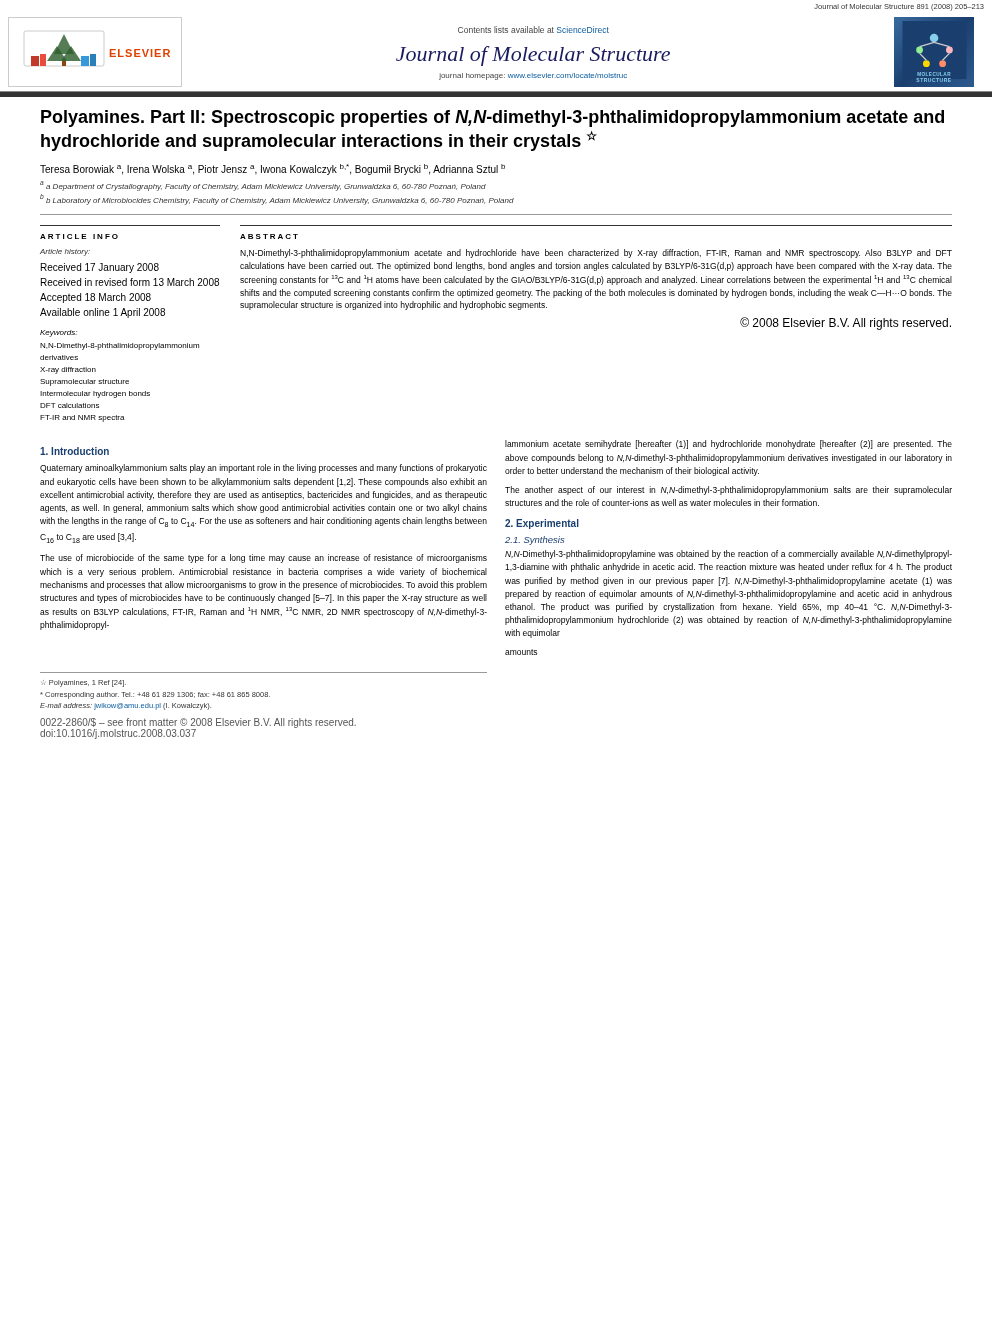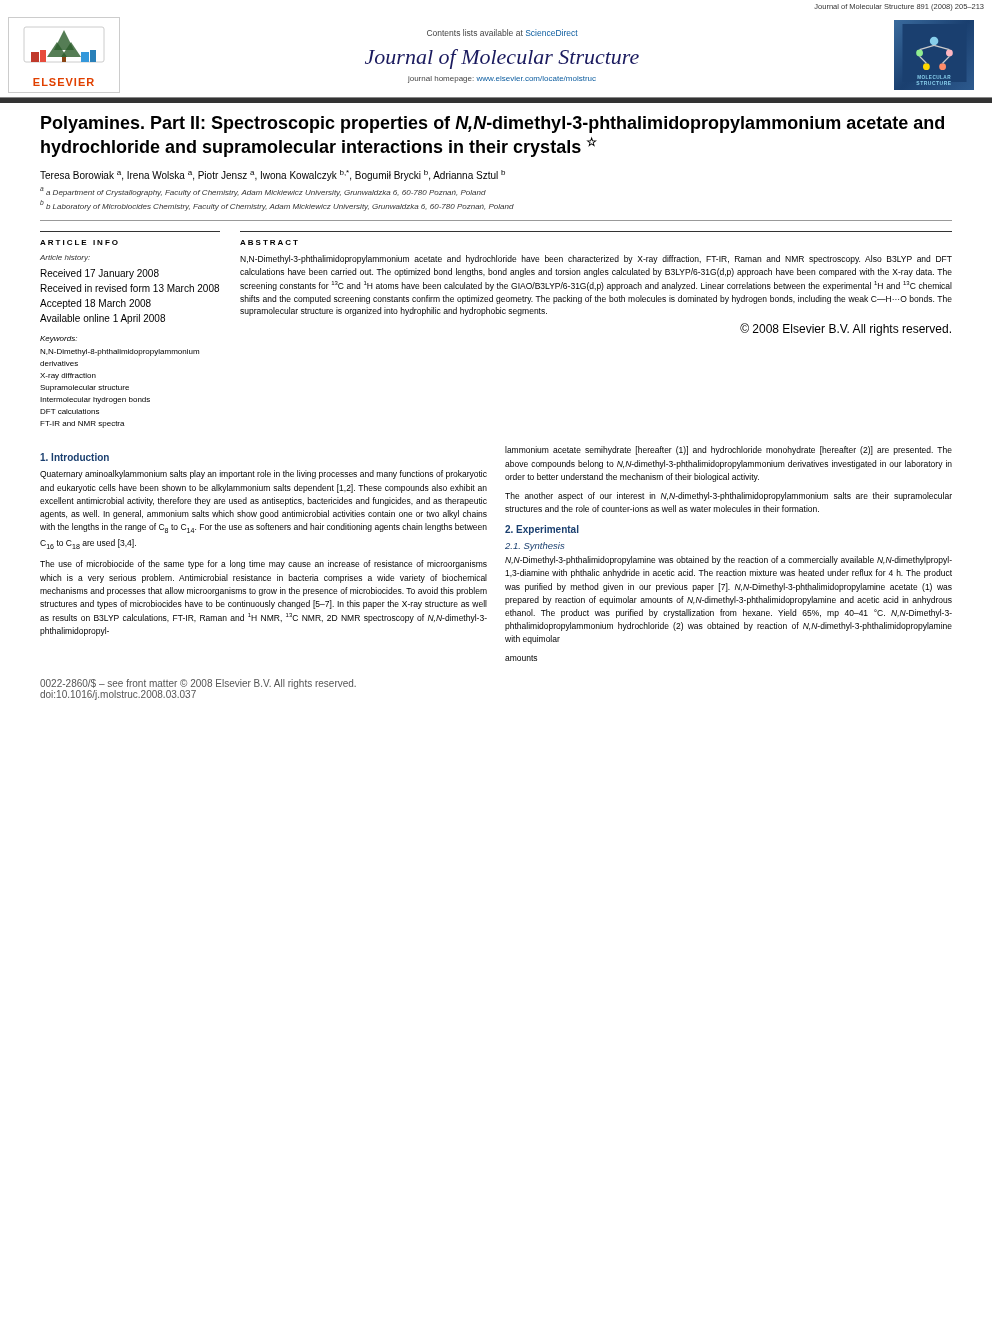--- a/index.html
+++ b/index.html
@@ -31,21 +31,21 @@
     .journal-top-bar {
       display: flex;
       justify-content: space-between;
       align-items: stretch;
       border-bottom: 1px solid #888;
       padding: 4px 8px;
     }
 
     .elsevier-logo {
       display: flex;
-      flex-direction: column;
+      flex-direction: row;
       align-items: center;
       justify-content: center;
       padding: 4px 10px;
       border: 1px solid #ccc;
       min-width: 110px;
     }
 
     .elsevier-wordmark {
       font-size: 11px;
       font-weight: bold;
@@ -462,20 +462,27 @@
 
         <div class="body-text">
           Quaternary aminoalkylammonium salts play an important role in the living processes and many functions of prokaryotic and eukaryotic cells have been shown to be alkylammonium salts dependent [1,2]. These compounds also exhibit an excellent antimicrobial activity, therefore they are used as antiseptics, bactericides and fungicides, and as therapeutic agents, as well. In general, ammonium salts which show good antimicrobial activities contain one or two alkyl chains with the lengths in the range of C<sub>8</sub> to C<sub>14</sub>. For the use as softeners and hair conditioning agents chain lengths between C<sub>16</sub> to C<sub>18</sub> are used [3,4].
         </div>
 
         <div class="body-text">
           The use of microbiocide of the same type for a long time may cause an increase of resistance of microorganisms which is a very serious problem. Antimicrobial resistance in bacteria comprises a wide variety of biochemical mechanisms and processes that allow microorganisms to grow in the presence of microbiocides. To avoid this problem structures and types of microbiocides have to be continuously changed [5–7]. In this paper the X-ray structure as well as results on B3LYP calculations, FT-IR, Raman and <sup>1</sup>H NMR, <sup>13</sup>C NMR, 2D NMR spectroscopy of <i>N,N</i>-dimethyl-3-phthalimidopropyl-
         </div>
 
         <div style="margin-top: 40px;">
+          <div class="footnote-section">
+            <div class="footnote-text">☆ Polyamines, 1 Ref [24].</div>
+            <div class="footnote-text">* Corresponding author. Tel.: +48 61 829 1306; fax: +48 61 865 8008.</div>
+            <div class="footnote-text">
+              <i>E-mail address:</i> <span style="color:#0a5b9e;">jwikow@amu.edu.pl</span> (I. Kowalczyk).
+            </div>
+          </div>
           <div class="doi-section">
             <div>0022-2860/$ – see front matter © 2008 Elsevier B.V. All rights reserved.</div>
             <div>doi:10.1016/j.molstruc.2008.03.037</div>
           </div>
         </div>
       </div>
 
       <div class="body-right-col">
 
         <div class="body-text">

